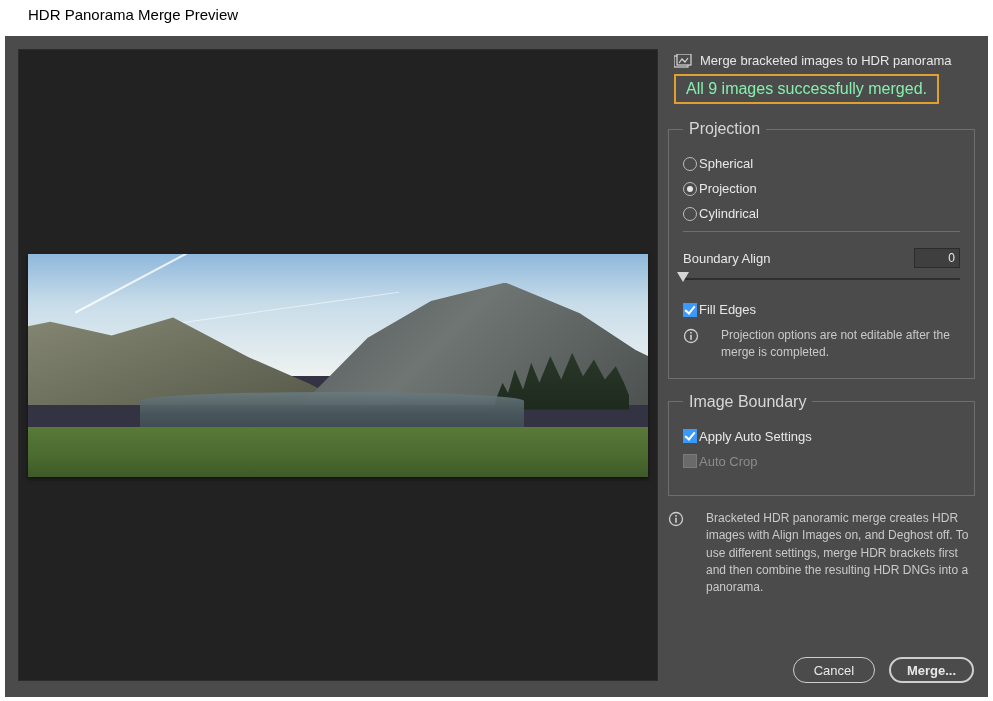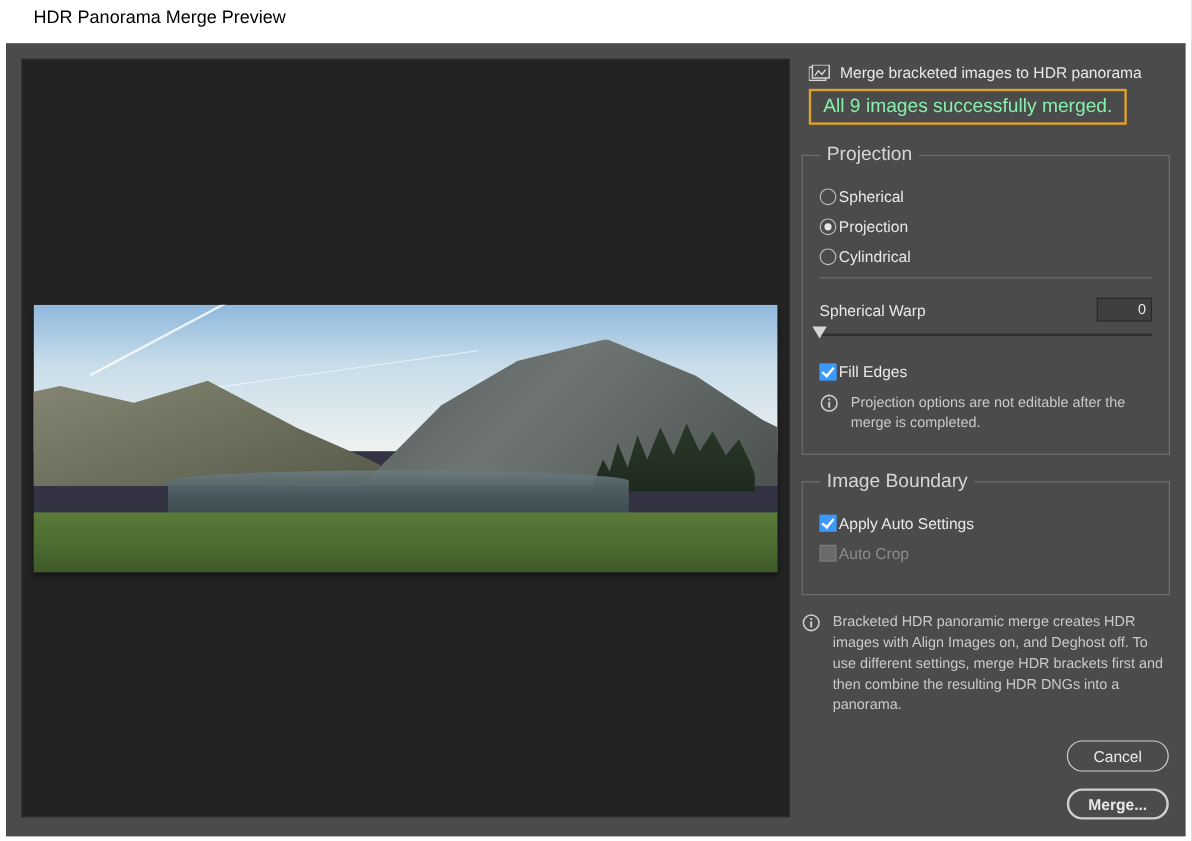--- a/index.html
+++ b/index.html
@@ -153,29 +153,29 @@
   .slider-thumb {
     position:absolute; left:0; top:0;
     width:0; height:0;
     border-left:6px solid transparent;
     border-right:6px solid transparent;
     border-top:10px solid #d6d6d6;
     transform: translateX(-6px);
   }
 
   .info-row {
-    display:flex; align-items:flex-start; gap:10px;
+    display:flex; align-items:flex-start; gap:22px;
     color:#c9c9c9; font-size:12px; line-height:1.45;
     margin-top: 4px;
   }
   .info-row svg { flex-shrink:0; margin-top:1px; }
 
   .footer-buttons {
     position:absolute; right:14px; bottom:14px;
-    display:flex; gap:14px;flex-direction:column;
+    display:flex; gap:14px;
   }
   .btn {
     min-width: 82px; height:26px;
     border:1px solid #cfcfcf; border-radius:13px;
     background:transparent; color:#e8e8e8;
     font-size:13px; padding: 0 16px;
     display:flex; align-items:center; justify-content:center;
     cursor:pointer;
   }
   .btn.default { border-width:2px; font-weight:700; }
@@ -232,21 +232,21 @@
         <span>Projection</span>
       </div>
       <div class="radio-row">
         <span class="radio"></span>
         <span>Cylindrical</span>
       </div>
 
       <hr class="divider">
 
       <div class="slider-row">
-        <span>Spherical Warp</span>
+        <span>Boundary Align</span>
         <input class="slider-value" value="0" style="">
       </div>
       <div class="slider-track">
         <div class="slider-thumb"></div>
       </div>
 
       <div class="check-row">
         <span class="checkbox checked"></span>
         <span>Fill Edges</span>
       </div>

